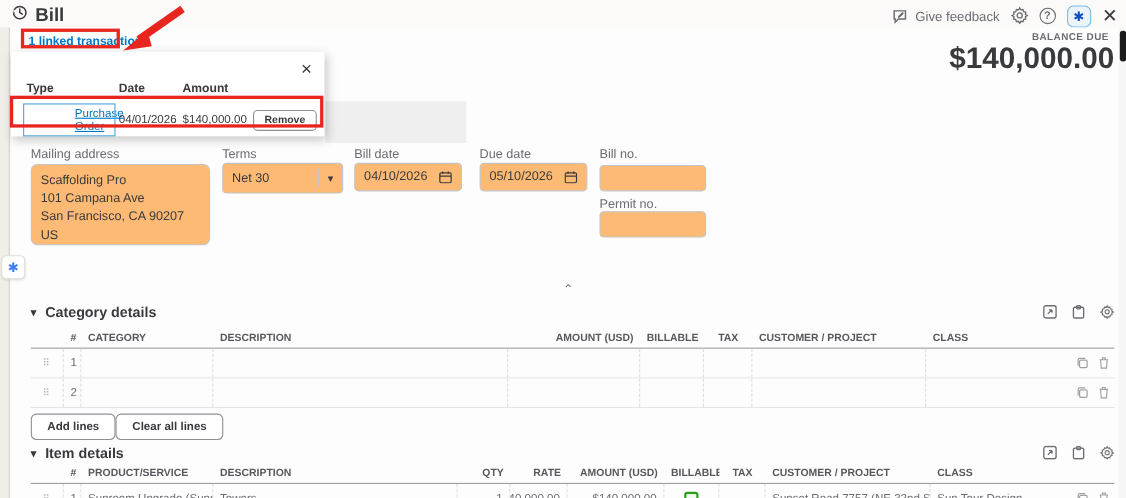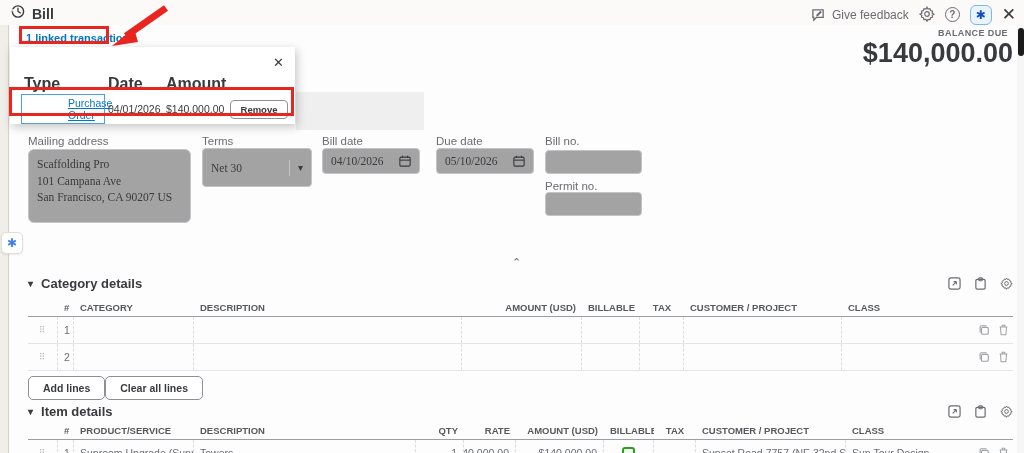--- a/index.html
+++ b/index.html
@@ -5,21 +5,21 @@
   * { margin:0; padding:0; box-sizing:border-box; }
   html,body { width:1024px; height:453px; overflow:hidden; }
   body { font-family:"Liberation Sans", sans-serif; background:#fbfaf8; color:#393a3d; position:relative; }
 
   
   .left-rail { position:absolute; left:0; top:25px; width:9px; height:428px; background:#f0eee9; border-right:1px solid #d6d2ca; }
 
   
   .topbar { position:absolute; left:0; top:0; width:1024px; height:26px; background:#fbfaf8; }
   .page-title-wrap { position:absolute; left:10px; top:4px; display:flex; align-items:center; gap:7px; }
-  .page-title { font-size:14px; font-weight:bold; color:#393a3d; }
+  .page-title { font-size:17px; font-weight:bold; color:#393a3d; }
   .topbar-right { position:absolute; right:8px; top:4px; display:flex; align-items:center; gap:10px; }
   .feedback { display:flex; align-items:center; gap:6px; color:#6b6c72; font-size:12px; cursor:pointer; }
   .icon-btn { color:#6b6c72; font-size:14px; cursor:pointer; line-height:1; }
   .help-circle { width:15px; height:15px; border:1.4px solid #6b6c72; border-radius:50%; font-size:10px; font-weight:bold; color:#6b6c72; display:flex; align-items:center; justify-content:center; }
   .assistant-box { width:22px; height:20px; background:#eaf4fb; border:1.6px solid #7db9e0; border-radius:6px; display:flex; align-items:center; justify-content:center; color:#0f4fc2; font-size:12px; }
   .close-x { font-size:17px; color:#393a3d; font-weight:400; }
 
   
   .main-card { position:absolute; left:10px; top:25px; width:1014px; height:428px; background:#fdfdfd; }
 
@@ -29,36 +29,36 @@
 
   
   .linked-link { position:absolute; left:26px; top:32px; font-size:11px; font-weight:bold; color:#0077c5; cursor:pointer; }
 
   
   .vendor-band { position:absolute; left:296px; top:92px; width:128px; height:38px; background:#efefef; }
 
   
   .popup { position:absolute; left:10px; top:47px; width:285px; height:77px; background:#ffffff; box-shadow:2px 3px 9px rgba(0,0,0,.22); }
   .popup-close { position:absolute; right:11px; top:8px; font-size:13px; color:#393a3d; cursor:pointer; }
-  .popup-headers { position:absolute; left:14px; top:28px; width:260px; display:grid; grid-template-columns:84px 58px 118px; font-size:16px; font-weight:bold; color:#393a3d; }
+  .popup-headers { position:absolute; left:14px; top:28px; width:260px; display:grid; grid-template-columns:84px 58px 118px; font-size:11px; font-weight:bold; color:#393a3d; }
   .popup-row { position:absolute; left:14px; top:50px; width:264px; display:grid; grid-template-columns:84px 58px 64px 58px; align-items:center; font-size:10.5px; }
   .po-link { color:#0077c5; text-decoration:underline; outline:1px solid #4aa3d8; outline-offset:2px; cursor:pointer; width:78px;padding-left:44px; }
   .remove-btn { border:1px solid #8d9096; border-radius:4px; background:#fff; font-size:9.5px; font-weight:bold; color:#393a3d; padding:3px 0; text-align:center; cursor:pointer; font-family:"Liberation Sans",sans-serif; }
 
   
   .anno { position:absolute; border:3px solid #e8251f; pointer-events:none; }
   .anno-link { left:19px; top:26px; width:90px; height:18px; }
   .anno-row { left:9px; top:87px; width:285px; height:29px; }
   .anno-arrow { position:absolute; left:104px; top:4px; pointer-events:none; }
 
   
   .field-label { position:absolute; font-size:11.5px; color:#6b6c72; }
-  .input-box { position:absolute; background:#a3a3a3; border:1px solid #c1c4c8; border-radius:4px; font-size:11.5px; color:#393a3d; display:flex; align-items:center; padding:0 8px;font-family:Liberation Serif, serif; }
+  .input-box { position:absolute; background:#fdba74; border:1px solid #c1c4c8; border-radius:4px; font-size:11.5px; color:#393a3d; display:flex; align-items:center; padding:0 8px; }
   .addr-box { left:28px; top:149px; width:163px; height:74px; align-items:flex-start; padding:6px 8px; white-space:pre-line; line-height:1.45; font-size:11.5px; border-radius:6px; }
-  .terms-box { left:202px; top:148px; width:110px; height:39px; justify-content:space-between; cursor:pointer; }
+  .terms-box { left:202px; top:148px; width:110px; height:28px; justify-content:space-between; cursor:pointer; }
   .terms-box .chev { color:#393a3d; font-size:10px; border-left:1px solid #c1c4c8; padding-left:8px; height:16px; display:flex; align-items:center; }
   .date-box { justify-content:space-between; cursor:text; }
   .empty-input { left:545px; width:97px; height:24px; }
 
   
   .sparkle-tab { position:absolute; left:1px; top:232px; width:22px; height:22px; background:#fff; border:1px solid #e0ddd6; border-radius:5px; display:flex; align-items:center; justify-content:center; color:#3b7ff2; font-size:12px; cursor:pointer; box-shadow:0 1px 2px rgba(0,0,0,.08); }
 
   .collapse-caret { position:absolute; left:512px; top:256px; color:#6b6c72; font-size:11px; cursor:pointer; }
 
   

